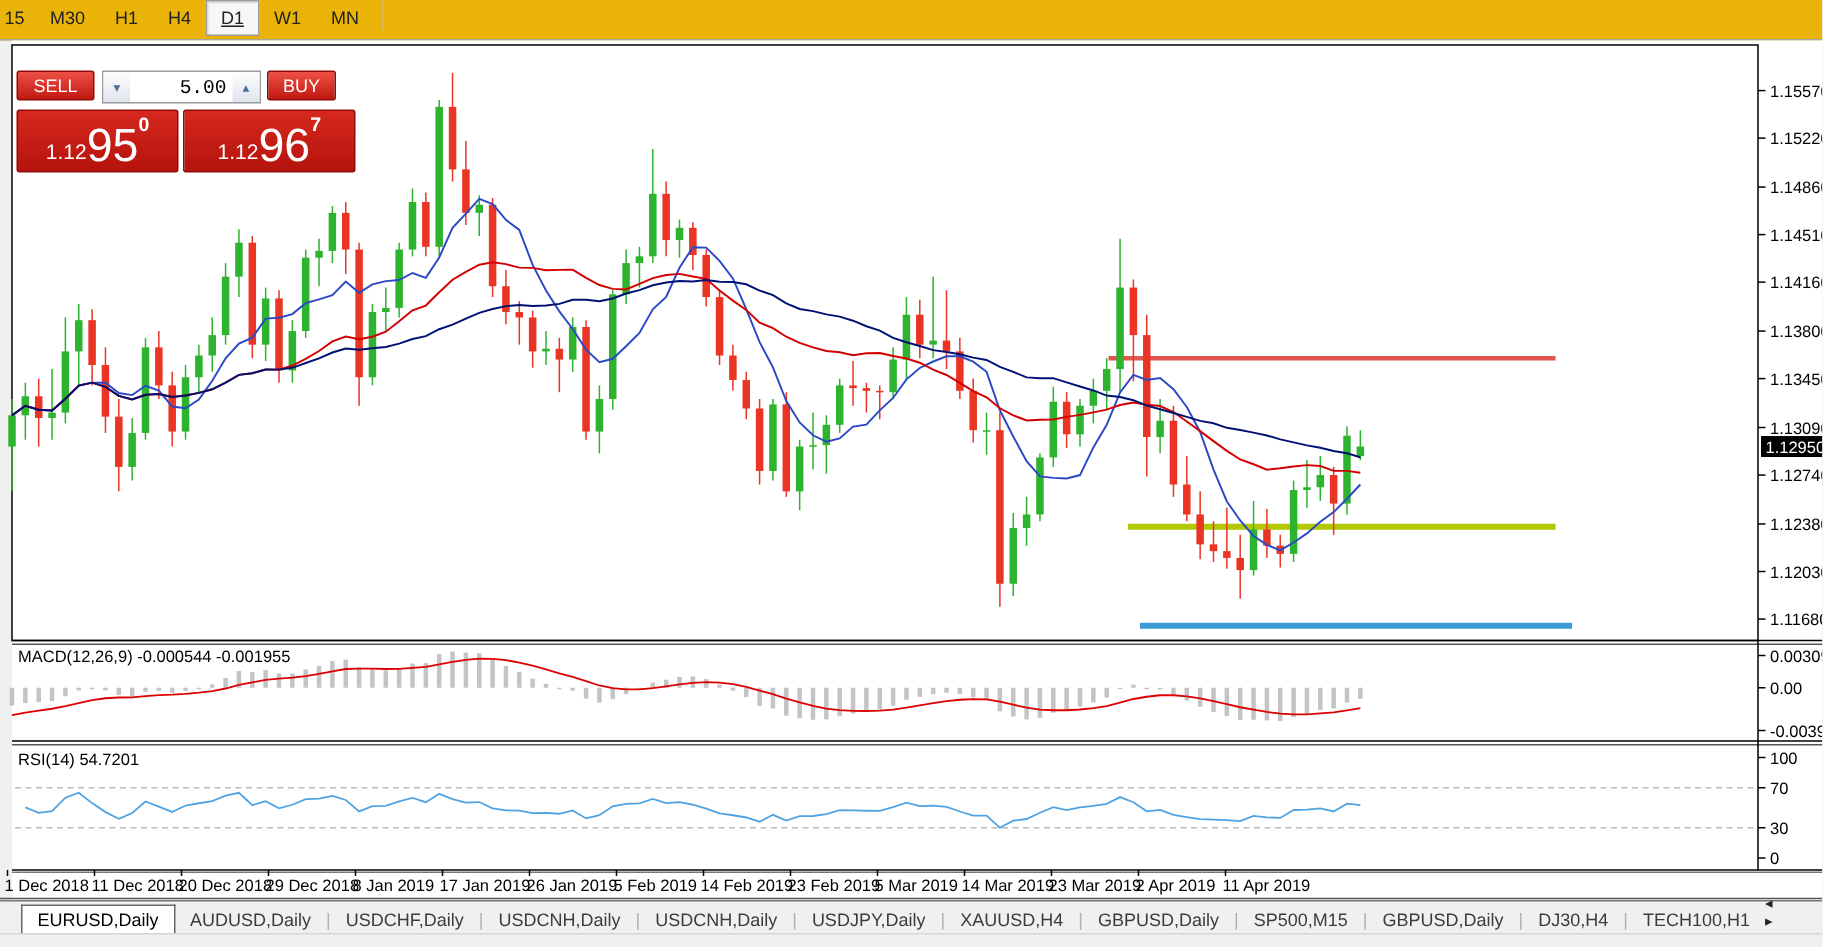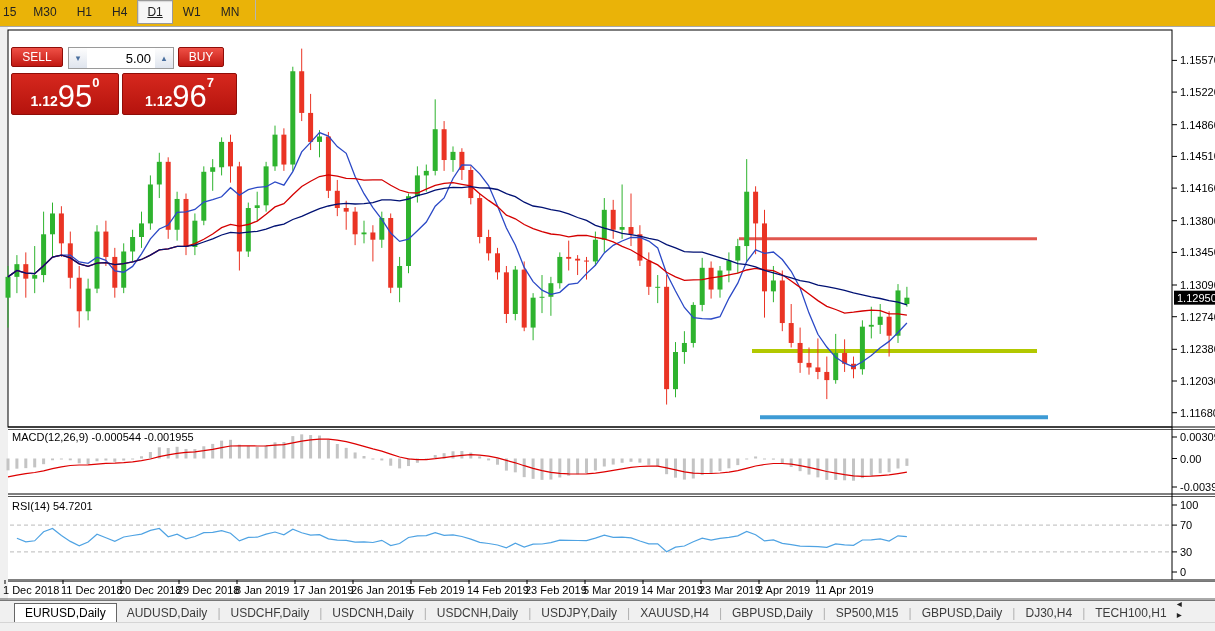--- a/index.html
+++ b/index.html
@@ -16,26 +16,26 @@
   #chart-title span{margin-right:4px;}
   svg{position:absolute;left:0;top:0;z-index:1;}
   
   #trade{position:absolute;left:3px;top:20px;width:226px;z-index:6;}
   .trow1{display:flex;height:20px;}
   .rbtn{background:linear-gradient(#ef5046,#c11912);border:1px solid #8f0d08;color:#fff;font-size:12px;display:flex;align-items:center;justify-content:center;border-radius:2px;}
   #sell-btn{width:50px;}
   #buy-btn{width:44px;margin-left:4px;}
   .vol-group{display:flex;margin-left:5px;height:20px;border:1px solid #9a9a9a;background:#fff;}
   .vol-btn{width:18px;background:linear-gradient(#fdfdfd,#dfe5ee);border:none;color:#4a6f9e;font-size:9px;display:flex;align-items:center;justify-content:center;}
-  #vol-input{width:62px;border:none;outline:none;text-align:right;font-size:13px;padding-right:4px;font-family:Liberation Sans, sans-serif;}
+  #vol-input{width:62px;border:none;outline:none;text-align:right;font-size:13px;padding-right:4px;font-family:Liberation Mono, monospace;}
   .trow2{display:flex;margin-top:6px;}
   .pricebox{background:linear-gradient(#d6281e,#b5130d);border:1px solid #8f0d08;color:#fff;height:38px;border-radius:2px;display:flex;align-items:flex-end;justify-content:center;padding-bottom:2px;}
   #sell-box{width:106px;}
   #buy-box{width:113px;margin-left:3px;}
-  .bp-small{font-size:14px;font-weight:bold;margin-bottom:3px;}
+  .bp-small{font-size:14px;font-weight:normal;margin-bottom:3px;}
   .bp-big{font-size:31px;line-height:31px;margin-top:12px;}
   .bp-sup{font-size:13px;font-weight:bold;align-self:flex-start;margin-top:1px;}
   
   #tabbar{position:absolute;left:0;top:600px;width:1215px;height:22px;background:#f0f0f0;border-top:1px solid #777;display:flex;align-items:flex-end;font-size:12px;}
   .tab{padding:2px 10px 3px 10px;color:#3c3c3c;white-space:nowrap;cursor:default;}
   .tab.active{background:#fff;border:1px solid #666;border-bottom:1px solid #fff;margin-bottom:-1px;color:#000;margin-left:14px;}
   .tab-sep{color:#b0b0b0;padding:0 0 3px 0;}
   #tab-arrows{margin-left:auto;margin-right:14px;padding-bottom:3px;color:#222;font-size:10px;letter-spacing:10px;}
   #statusbar{position:absolute;left:0;top:622px;width:1215px;height:9px;background:#f0f0f0;border-top:1px solid #d5d5d5;}
 </style>

